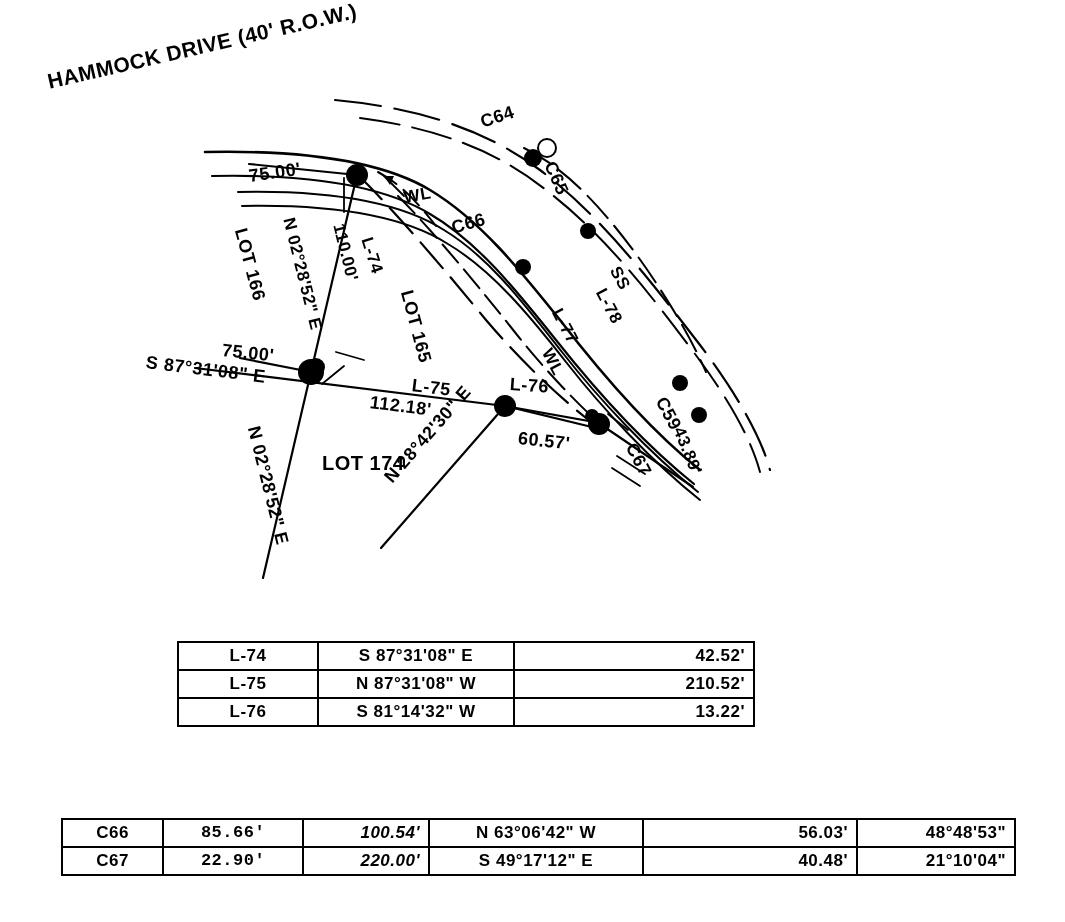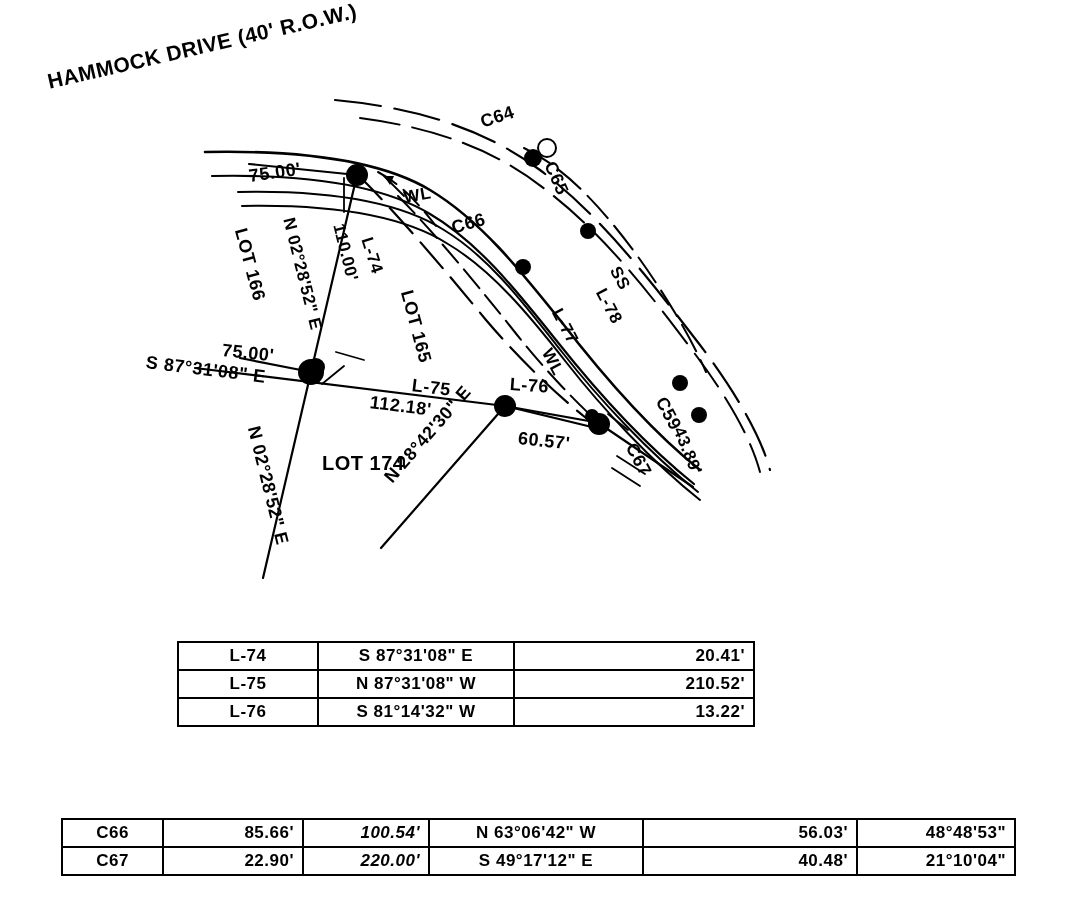--- a/index.html
+++ b/index.html
@@ -48,21 +48,21 @@
     padding: 2px 8px;
     height: 22px;
     line-height: 22px;
   }
   #line-table { left: 177px; top: 641px; }
   #line-table .c0 { width: 122px; text-align: center; }
   #line-table .c1 { width: 178px; text-align: center; }
   #line-table .c2 { width: 222px; text-align: right; }
   #curve-table { left: 61px; top: 818px; }
   #curve-table .k0 { width: 83px;  text-align: center; }
-  #curve-table .k1 { width: 122px; text-align: right; }
+  #curve-table .k1 { width: 122px; text-align: center; font-family: Liberation Mono, monospace; }
   #curve-table .k2 { width: 108px; text-align: right; font-style: italic; }
   #curve-table .k3 { width: 196px; text-align: center; }
   #curve-table .k4 { width: 196px; text-align: right; }
   #curve-table .k5 { width: 140px; text-align: right; }
 </style>
 </head>
 <body>
 
 <div id="survey-root">
 
@@ -185,21 +185,21 @@
 
   <div class="lbl" style="left:322px; top:452px; font-size:20px;">LOT 174</div>
 
   <div class="lbl" style="left:388px; top:470px; font-size:18px; transform:rotate(-49deg);">N 28°42'30" E</div>
 
   <table class="tbl" id="line-table">
     <tbody>
       <tr>
         <td class="c0">L-74</td>
         <td class="c1">S  87°31'08"  E</td>
-        <td class="c2">20.41'</td>
+        <td class="c2">42.52'</td>
       </tr>
       <tr>
         <td class="c0">L-75</td>
         <td class="c1">N  87°31'08"  W</td>
         <td class="c2">210.52'</td>
       </tr>
       <tr>
         <td class="c0">L-76</td>
         <td class="c1">S  81°14'32"  W</td>
         <td class="c2">13.22'</td>

